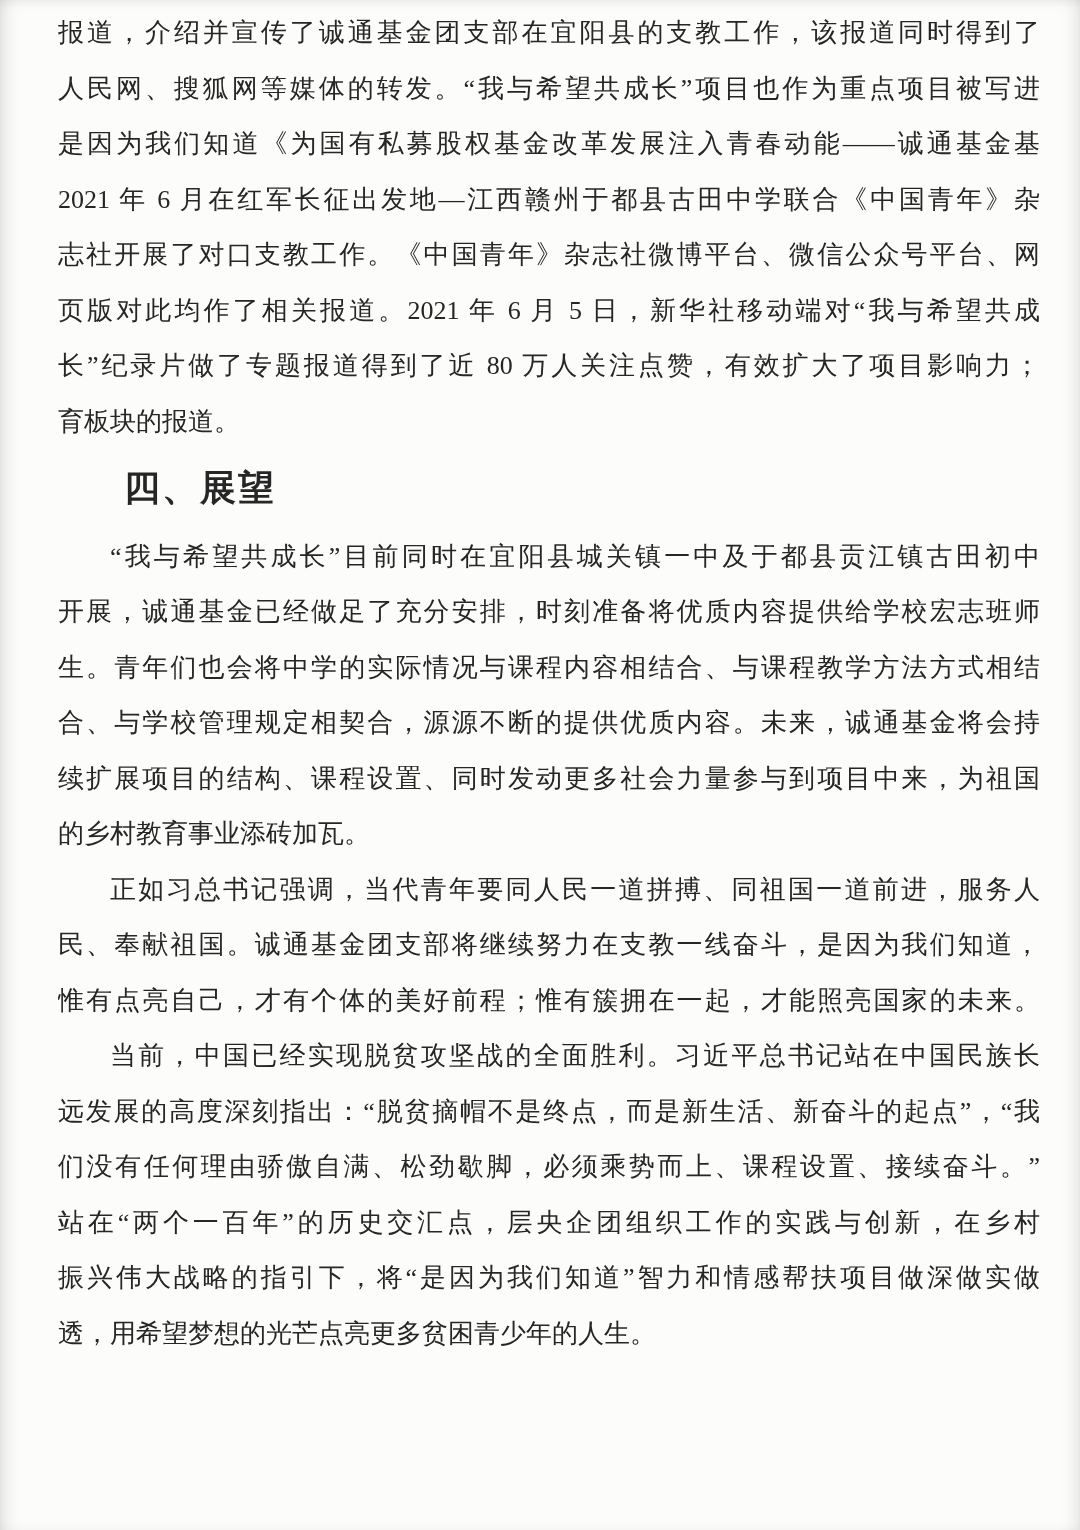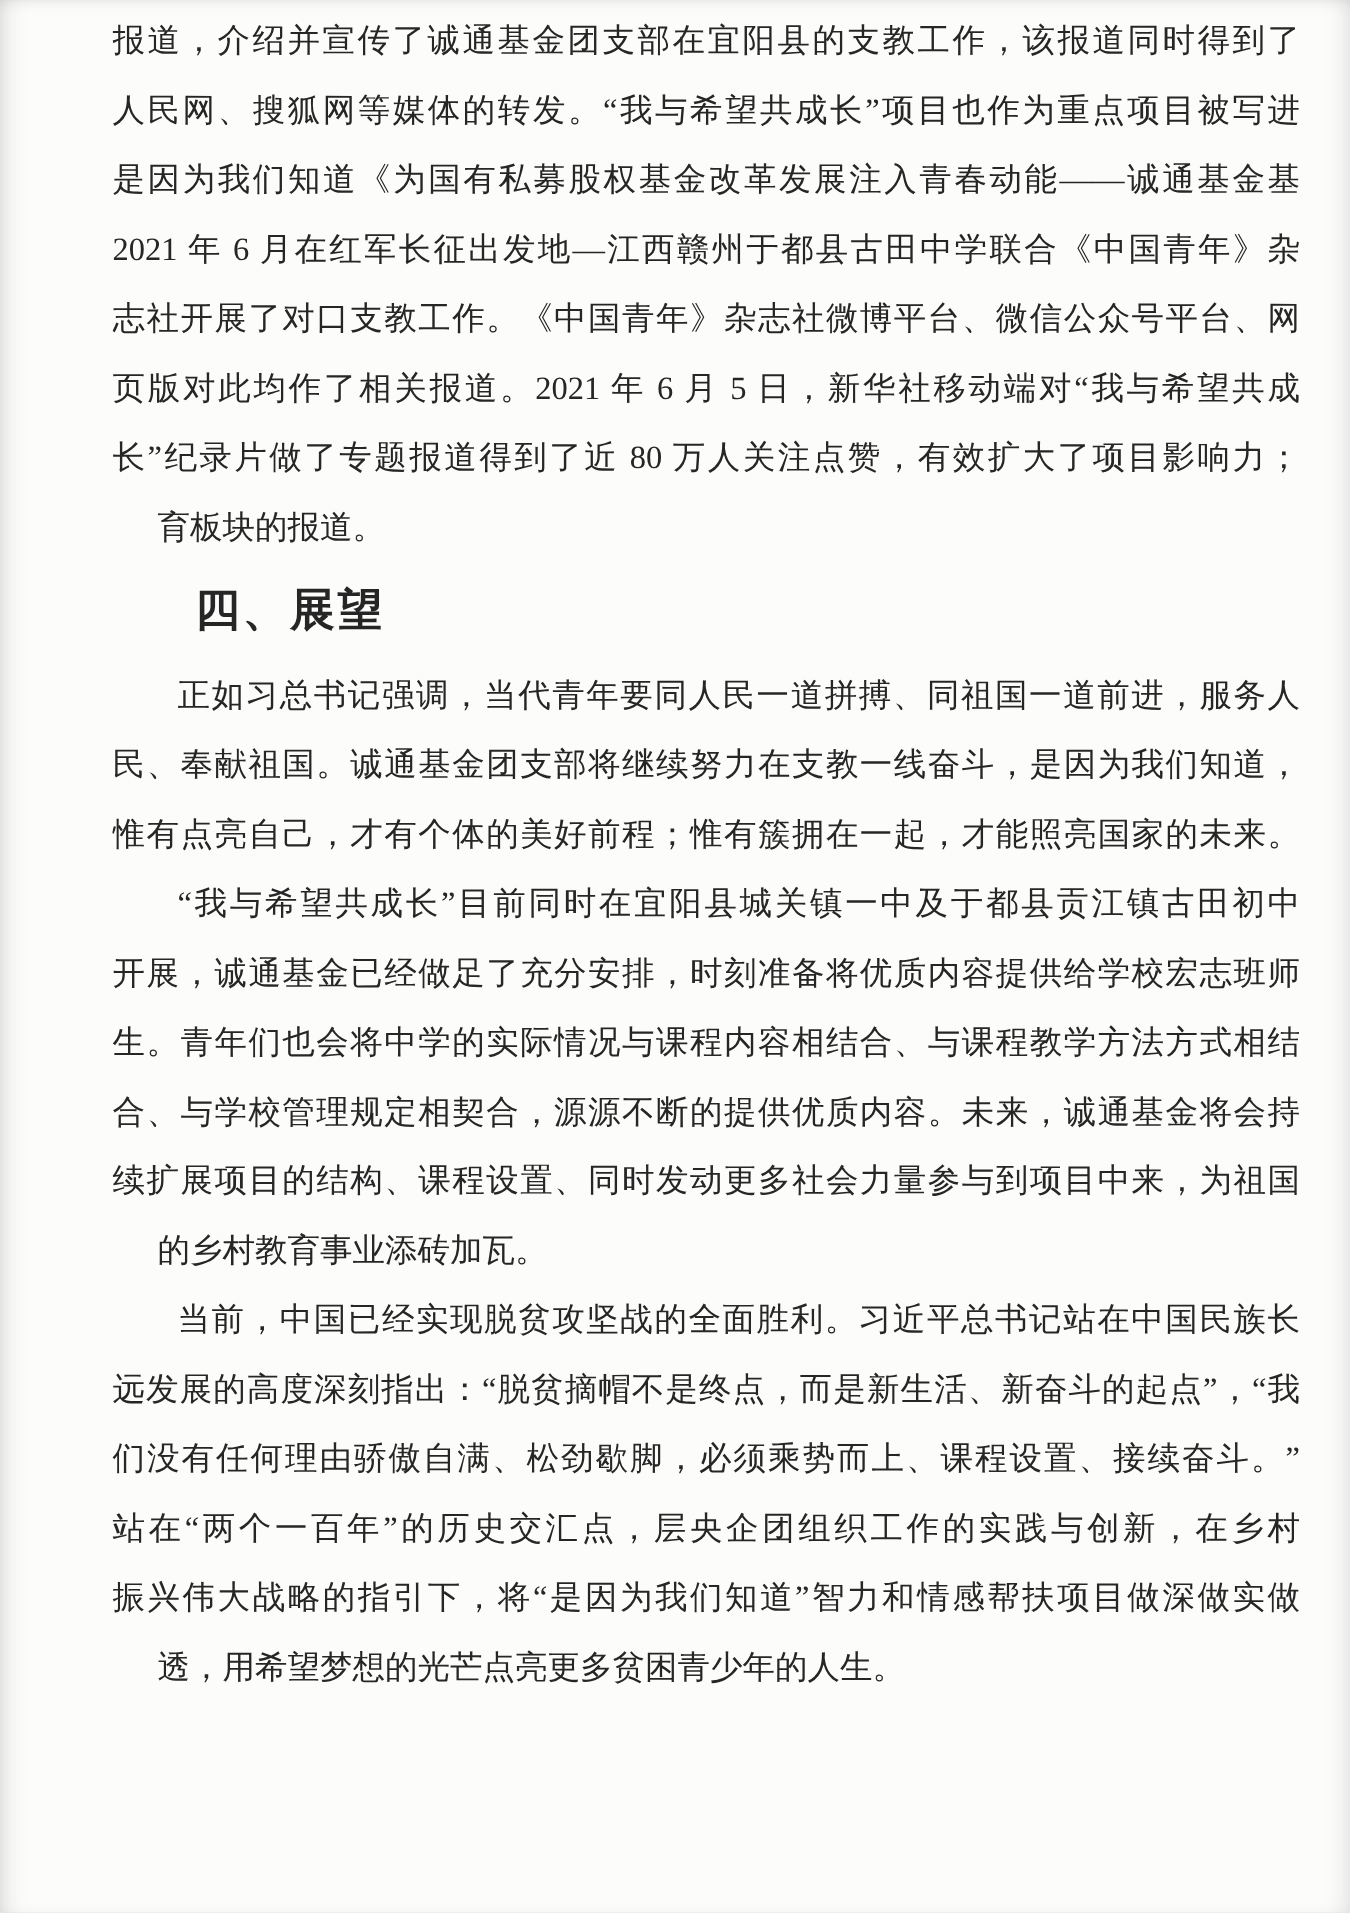--- a/index.html
+++ b/index.html
@@ -8,21 +8,21 @@
     background: #e8e8e8;
   }
   .page {
     width: 1080px;
     height: 1530px;
     box-sizing: border-box;
     margin: 0 auto;
     background: var(--bg, #fcfcfb);
     color: var(--fg, #262626);
     font-family: "Liberation Serif", "DejaVu Serif", serif;
-    padding: 5px 40px 0 90px;
+    padding: 5px 40px 0 58px;
     position: relative;
     overflow: hidden;
     box-shadow: inset 14px 0 22px -16px rgba(0,0,0,0.22),
                 inset -14px 0 22px -16px rgba(0,0,0,0.18),
                 inset 0 10px 16px -12px rgba(0,0,0,0.10);
   }
   .paragraph {
     margin: 0;
   }
   .line {
@@ -30,21 +30,20 @@
     line-height: 55.5px;
     height: 55.5px;
     overflow: hidden;
     text-align: justify;
     text-align-last: justify;
     text-justify: inter-ideograph;
   }
   .line.short-end {
     text-align: left;
     text-align-last: left;
-    margin-left: 36px;
   }
   .line.indent {
     text-indent: 2em;
   }
   .heading {
     font-size: 36px;
     font-weight: bold;
     line-height: 55.5px;
     height: 55.5px;
     padding-left: 66px;
@@ -62,31 +61,31 @@
         <div class="line">人民网、搜狐网等媒体的转发。“我与希望共成长”项目也作为重点项目被写进</div>
         <div class="line">是因为我们知道《为国有私募股权基金改革发展注入青春动能——诚通基金基</div>
         <div class="line">2021 年 6 月在红军长征出发地—江西赣州于都县古田中学联合《中国青年》杂</div>
         <div class="line">志社开展了对口支教工作。《中国青年》杂志社微博平台、微信公众号平台、网</div>
         <div class="line">页版对此均作了相关报道。2021 年 6 月 5 日，新华社移动端对“我与希望共成</div>
         <div class="line">长”纪录片做了专题报道得到了近 80 万人关注点赞，有效扩大了项目影响力；</div>
         <div class="line short-end">育板块的报道。</div>
       </div>
       <div class="heading">四、展望</div>
       <div class="paragraph">
-        <div class="line indent">正如习总书记强调，当代青年要同人民一道拼搏、同祖国一道前进，服务人</div>
-        <div class="line">民、奉献祖国。诚通基金团支部将继续努力在支教一线奋斗，是因为我们知道，</div>
-        <div class="line">惟有点亮自己，才有个体的美好前程；惟有簇拥在一起，才能照亮国家的未来。</div>
-      </div>
-      <div class="paragraph">
         <div class="line indent">“我与希望共成长”目前同时在宜阳县城关镇一中及于都县贡江镇古田初中</div>
         <div class="line">开展，诚通基金已经做足了充分安排，时刻准备将优质内容提供给学校宏志班师</div>
         <div class="line">生。青年们也会将中学的实际情况与课程内容相结合、与课程教学方法方式相结</div>
         <div class="line">合、与学校管理规定相契合，源源不断的提供优质内容。未来，诚通基金将会持</div>
         <div class="line">续扩展项目的结构、课程设置、同时发动更多社会力量参与到项目中来，为祖国</div>
         <div class="line short-end">的乡村教育事业添砖加瓦。</div>
+      </div>
+      <div class="paragraph">
+        <div class="line indent">正如习总书记强调，当代青年要同人民一道拼搏、同祖国一道前进，服务人</div>
+        <div class="line">民、奉献祖国。诚通基金团支部将继续努力在支教一线奋斗，是因为我们知道，</div>
+        <div class="line">惟有点亮自己，才有个体的美好前程；惟有簇拥在一起，才能照亮国家的未来。</div>
       </div>
       <div class="paragraph">
         <div class="line indent">当前，中国已经实现脱贫攻坚战的全面胜利。习近平总书记站在中国民族长</div>
         <div class="line">远发展的高度深刻指出：“脱贫摘帽不是终点，而是新生活、新奋斗的起点”，“我</div>
         <div class="line">们没有任何理由骄傲自满、松劲歇脚，必须乘势而上、课程设置、接续奋斗。”</div>
         <div class="line">站在“两个一百年”的历史交汇点，层央企团组织工作的实践与创新，在乡村</div>
         <div class="line">振兴伟大战略的指引下，将“是因为我们知道”智力和情感帮扶项目做深做实做</div>
         <div class="line short-end">透，用希望梦想的光芒点亮更多贫困青少年的人生。</div>
       </div>
     </div>

